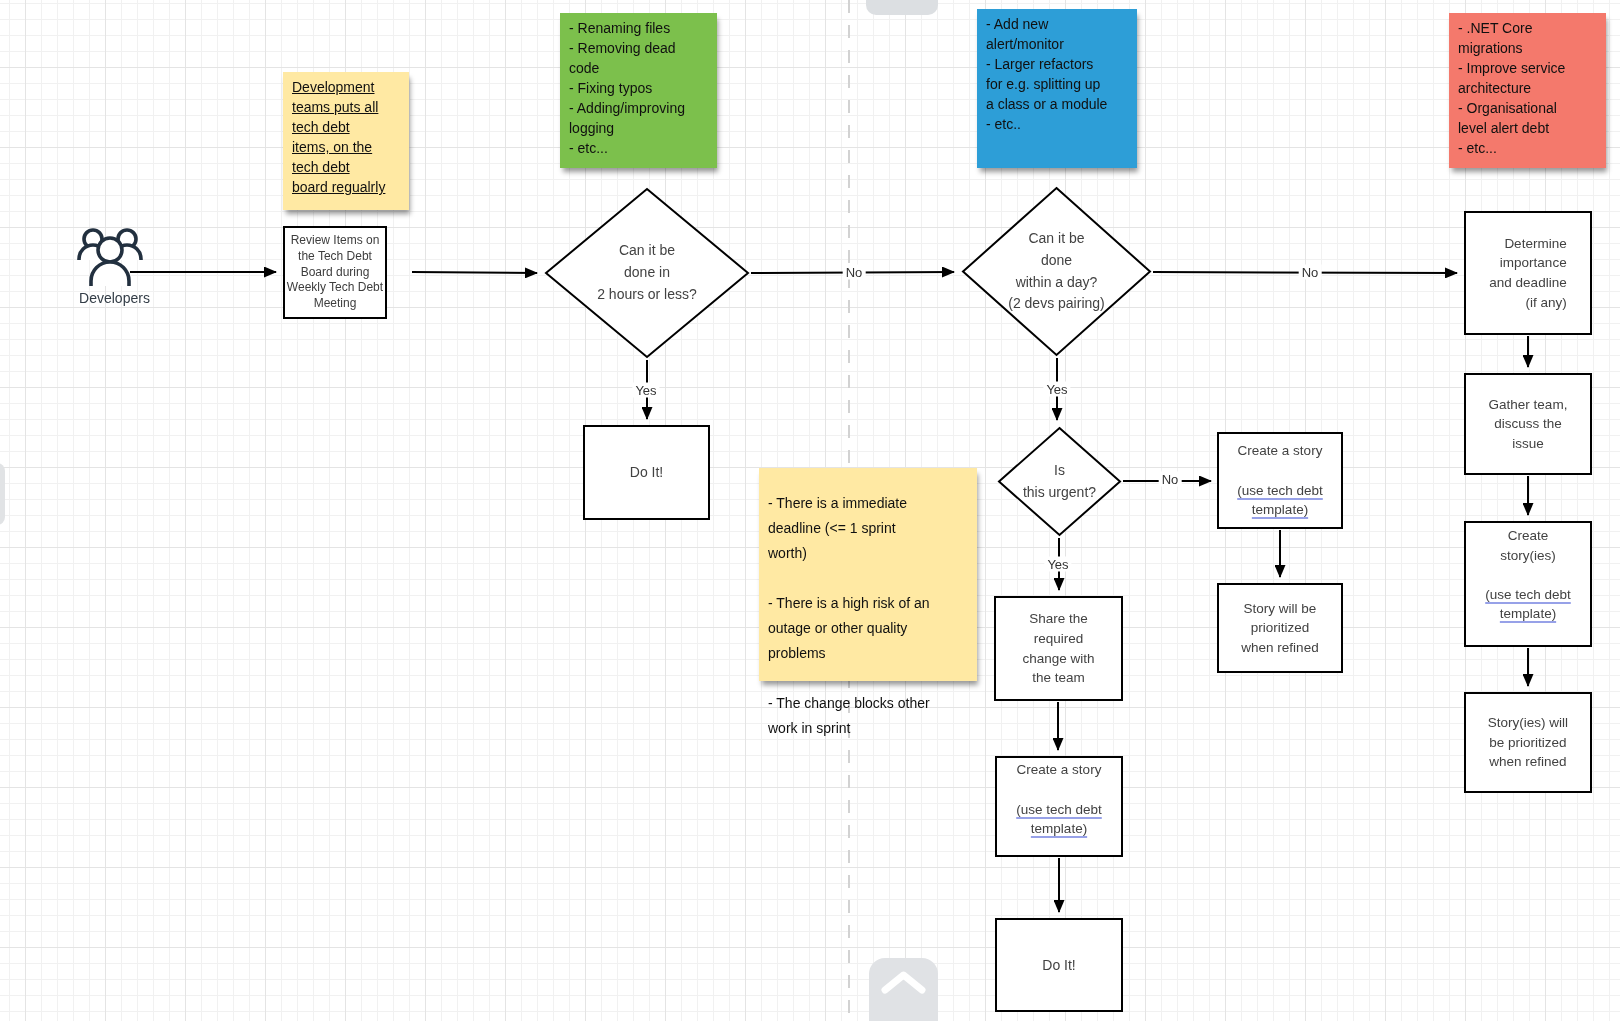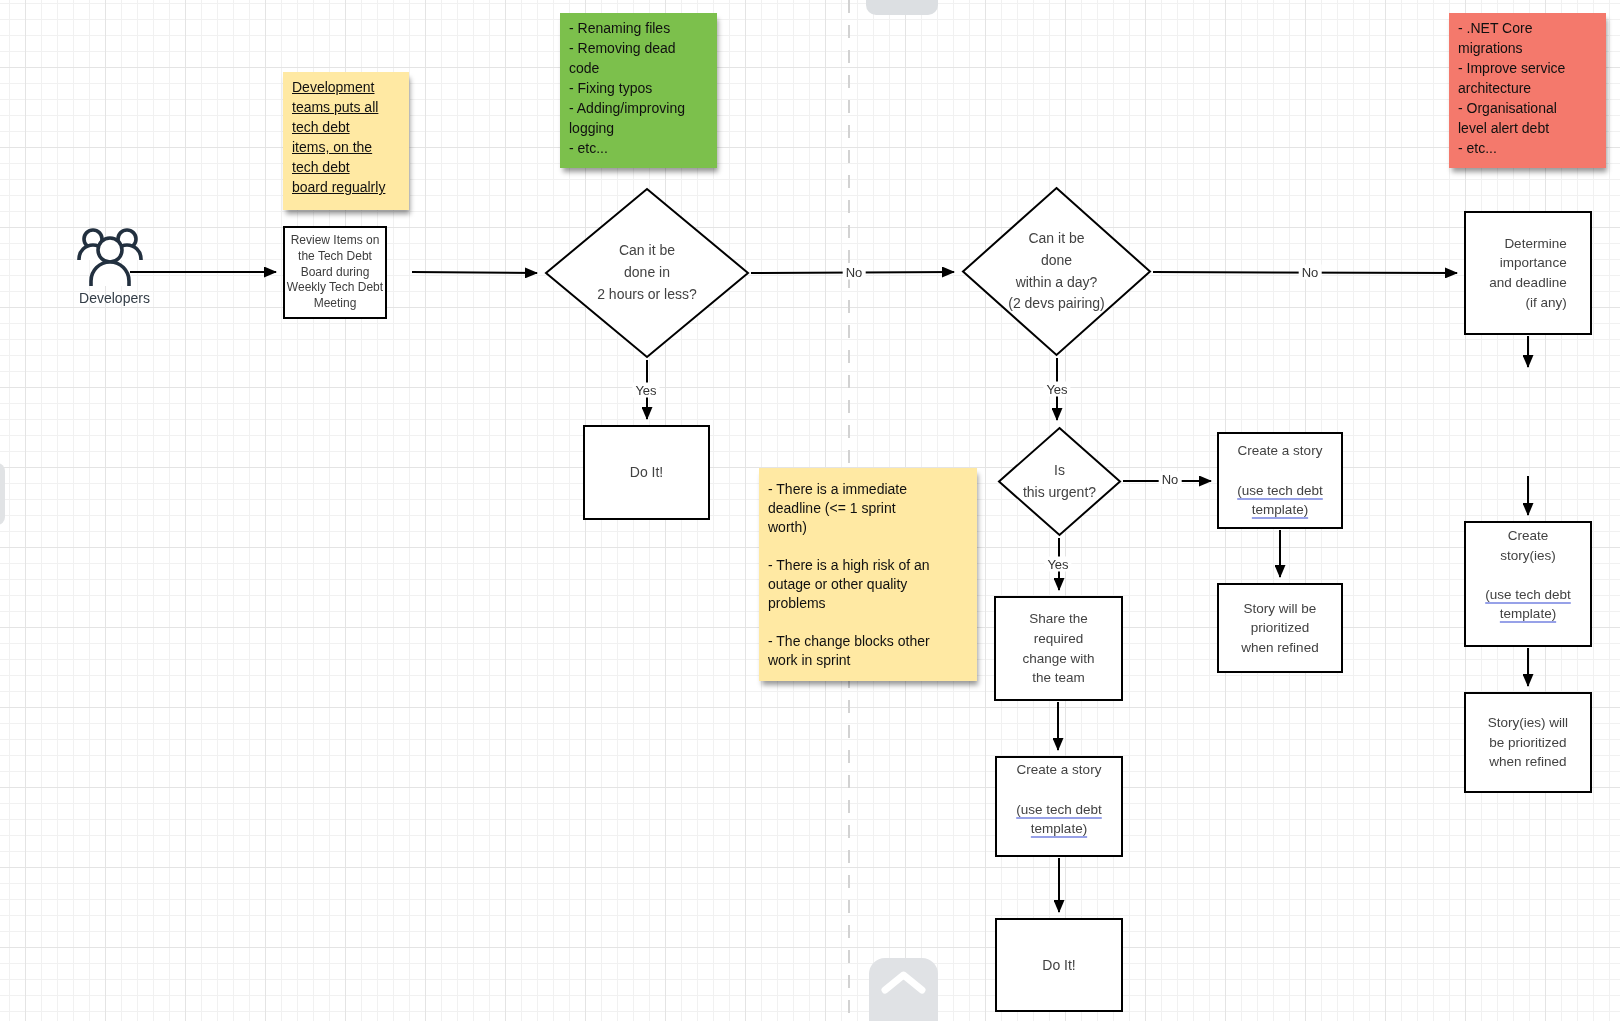--- a/index.html
+++ b/index.html
@@ -22,21 +22,21 @@
   #edges{position:absolute;left:0;top:0;width:1620px;height:1021px;pointer-events:none;}
   #edges line{stroke:#000;stroke-width:2;}
 
   
   .note{position:absolute;box-sizing:border-box;padding:5px 4px 5px 9px;
     font-size:14px;line-height:20px;color:#101010;white-space:pre-line;
     box-shadow:2px 5px 5px -1px rgba(0,0,0,0.40);}
   #note-board{left:283px;top:72px;width:126px;height:138px;background:#FFE9A3;text-decoration:underline;}
   #note-quick{left:560px;top:13px;width:157px;height:155px;background:#7CC04C;}
   #note-day{left:977px;top:9px;width:160px;height:159px;background:#2D9ED7;}
-  #note-urgency{left:759px;top:468px;width:218px;height:213px;background:#FFE9A3;line-height:19px;padding-top:12px;}
+  #note-urgency{left:759px;top:468px;width:218px;height:213px;background:#FFE9A3;line-height:25px;padding-top:23px;}
   #note-large{left:1449px;top:13px;width:157px;height:155px;background:#F4796C;}
 
   
   .box{position:absolute;box-sizing:border-box;background:#fff;border:2px solid #000;
     display:flex;align-items:center;justify-content:center;text-align:center;
     color:#424242;font-size:13.5px;line-height:1.45;white-space:pre-line;}
   #n-review{left:283px;top:226px;width:104px;height:93px;font-size:12px;line-height:1.32;color:#3d3d3d;}
   #n-doit1{left:583px;top:425px;width:127px;height:95px;font-size:14px;}
   #n-create-story-nu{left:1217px;top:432px;width:126px;height:97px;}
   #n-story-prio{left:1217px;top:583px;width:126px;height:90px;}
@@ -132,20 +132,26 @@
 items, on the
 tech debt
 board regualrly</div>
   <div class="note" id="note-quick">- Renaming files
 - Removing dead
 code
 - Fixing typos
 - Adding/improving
 logging
 - etc...</div>
+  <div class="note" id="note-day">- Add new
+alert/monitor
+- Larger refactors
+for e.g. splitting up
+a class or a module
+- etc..</div>
   <div class="note" id="note-urgency">- There is a immediate
 deadline (&lt;= 1 sprint
 worth)
 
 - There is a high risk of an
 outage or other quality
 problems
 
 - The change blocks other
 work in sprint</div>
@@ -194,20 +200,25 @@
   </div>
   <div class="box" id="n-doit2">
     <span class="txt">Do It!</span>
   </div>
   <div class="box" id="n-determine">
     <span class="txt">Determine
 importance
 and deadline
 (if any)</span>
   </div>
+  <div class="box" id="n-gather">
+    <span class="txt">Gather team,
+discuss the
+issue</span>
+  </div>
   <div class="box" id="n-create-stories">
     <span class="stack">
       <span>Create
 story(ies)</span>
       <span class="link">(use tech debt
 template)</span>
     </span>
   </div>
   <div class="box" id="n-stories-prio">
     <span class="txt">Story(ies) will

